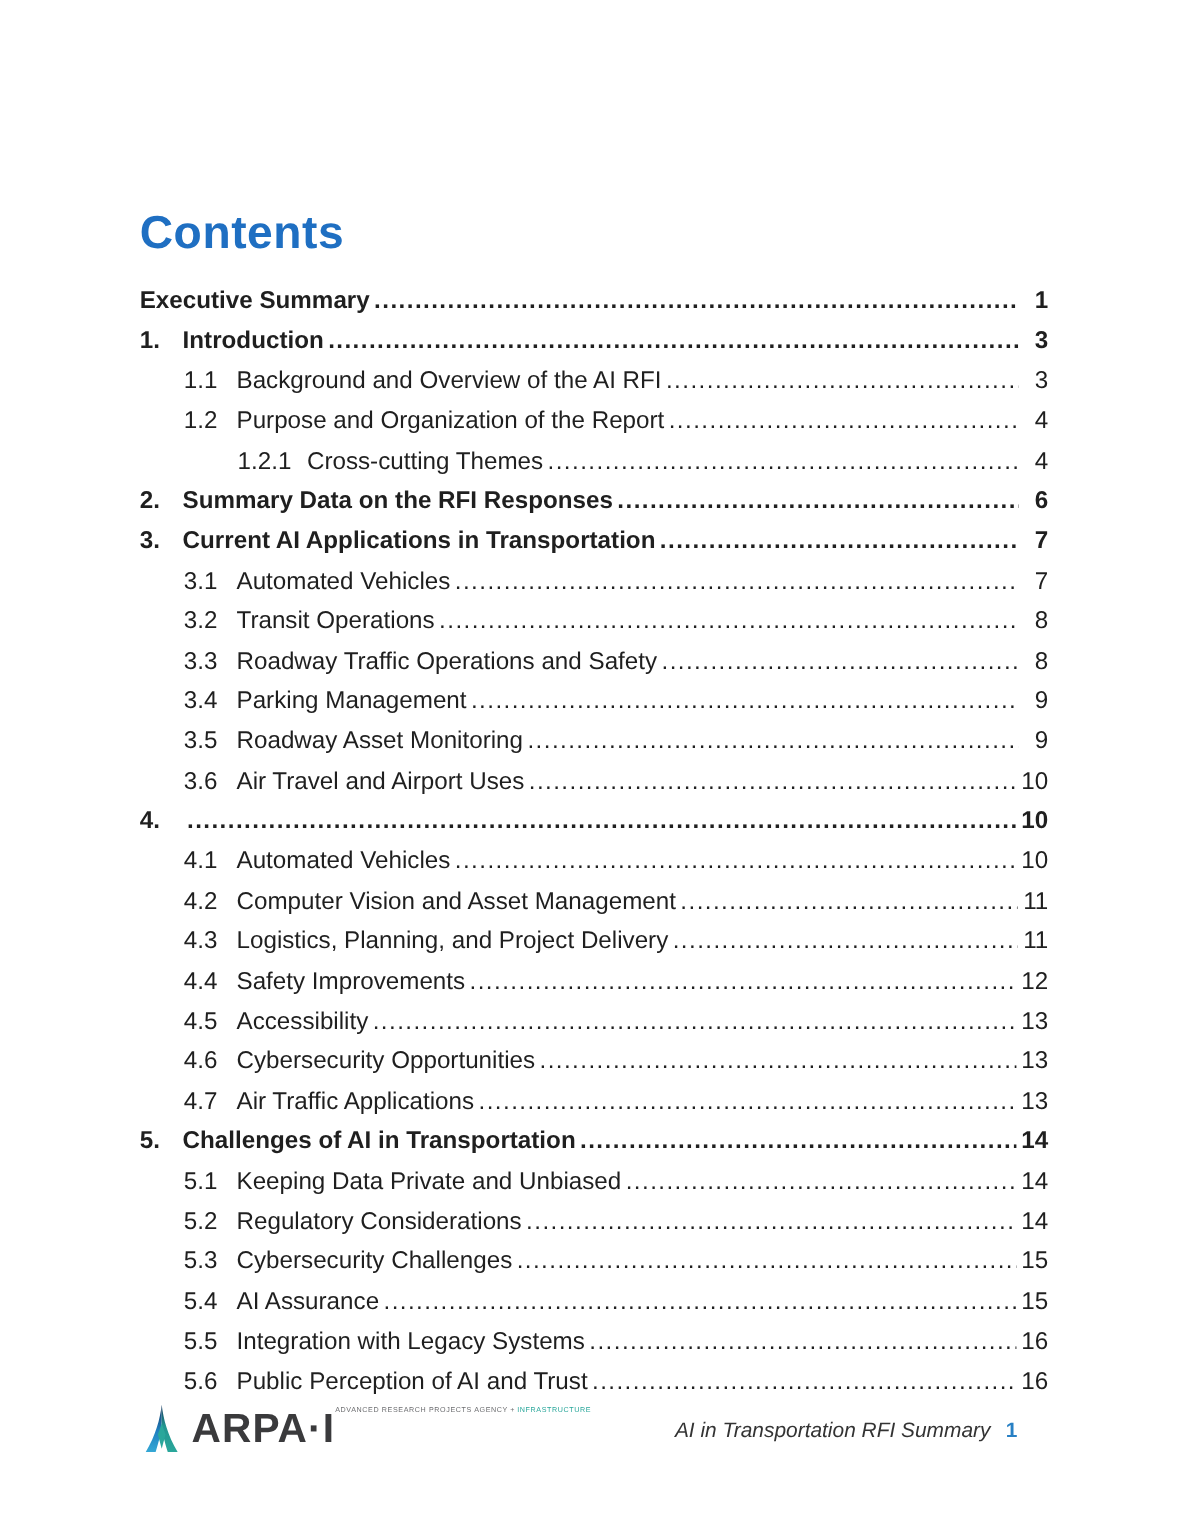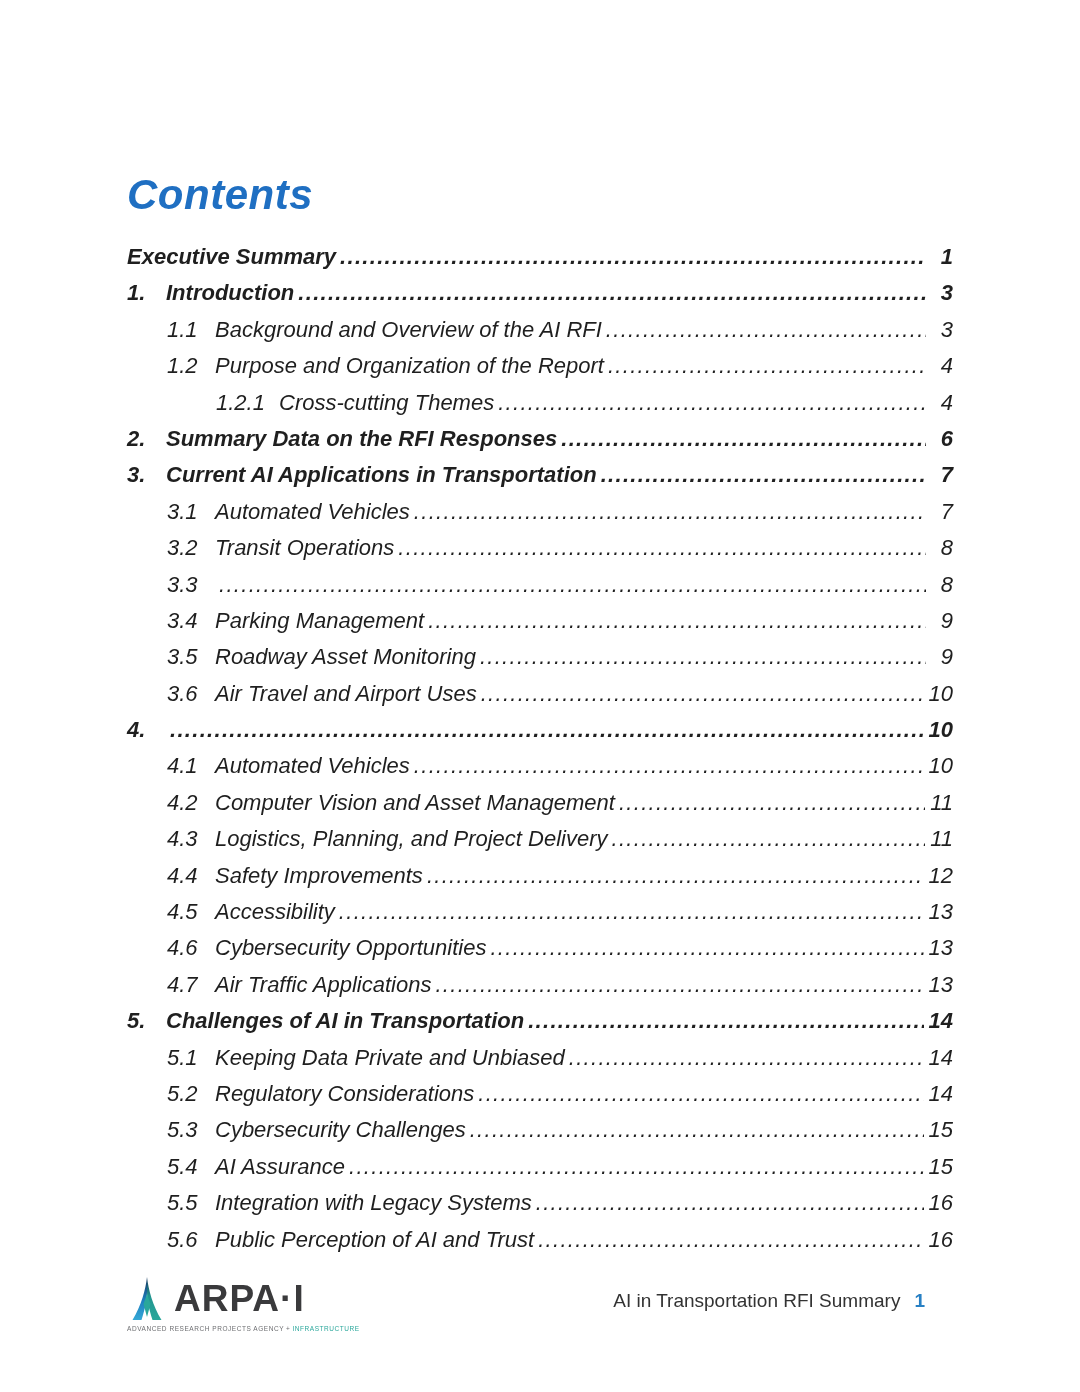--- a/index.html
+++ b/index.html
@@ -13,21 +13,21 @@
   *{margin:0;padding:0;box-sizing:border-box;}
   html,body{background:#fff;}
   body{
     width:1080px;height:1392px;
     font-family:"Liberation Sans","DejaVu Sans",sans-serif;
     color:var(--text);
     position:relative;
     overflow:hidden;
   }
   .page{position:absolute;inset:0;background:#fff;}
-  .content{position:absolute;left:127px;right:127px;top:172px;font-style:italic;}
+  .content{position:absolute;left:127px;right:127px;top:188px;}
   .doc-title{
     font-size:42px;
     font-weight:bold;
     color:var(--title-blue);
     letter-spacing:0.5px;
     line-height:46px;
     margin-bottom:21px;
   }
   .toc{width:100%;}
   .toc-row{
@@ -58,21 +58,21 @@
   }
   .toc-page{flex:none;min-width:22px;text-align:right;}
 
   .footer{
     position:absolute;
     left:127px;right:127px;top:1276px;
     display:flex;
     justify-content:space-between;
     align-items:flex-start;
   }
-  .logo{display:flex;flex-direction:column;}
+  .logo{display:flex;}
   .logo-top{display:flex;align-items:center;gap:7px;}
   .logo-mark{width:40px;height:46px;display:block;}
   .logo-text{
     font-size:37px;
     font-weight:bold;
     color:var(--logo-dark);
     letter-spacing:1px;
     line-height:44px;
   }
   .logo-tagline{
@@ -85,20 +85,21 @@
   .logo-tagline .accent{color:var(--logo-teal);}
   .logo-tagline .sep{margin:0 2px;}
   .footer-right{
     display:flex;
     align-items:baseline;
     gap:14px;
     margin-top:14px;
     margin-right:28px;
   }
   .footer-doc-title{
+    font-style:italic;
     font-size:19px;
     color:#333;
   }
   .footer-page-num{
     font-size:19px;
     font-weight:bold;
     color:var(--pagenum-blue);
   }
 </style>
 </head>
@@ -158,20 +159,21 @@
     <span class="toc-page">7</span>
   </div>
         <div class="toc-row level-2">
     <span class="toc-num">3.2</span>
     <span class="toc-label">Transit Operations</span>
     <span class="toc-leader"></span>
     <span class="toc-page">8</span>
   </div>
         <div class="toc-row level-2">
     <span class="toc-num">3.3</span>
+    <span class="toc-label">Roadway Traffic Operations and Safety</span>
     <span class="toc-leader"></span>
     <span class="toc-page">8</span>
   </div>
         <div class="toc-row level-2">
     <span class="toc-num">3.4</span>
     <span class="toc-label">Parking Management</span>
     <span class="toc-leader"></span>
     <span class="toc-page">9</span>
   </div>
         <div class="toc-row level-2">

